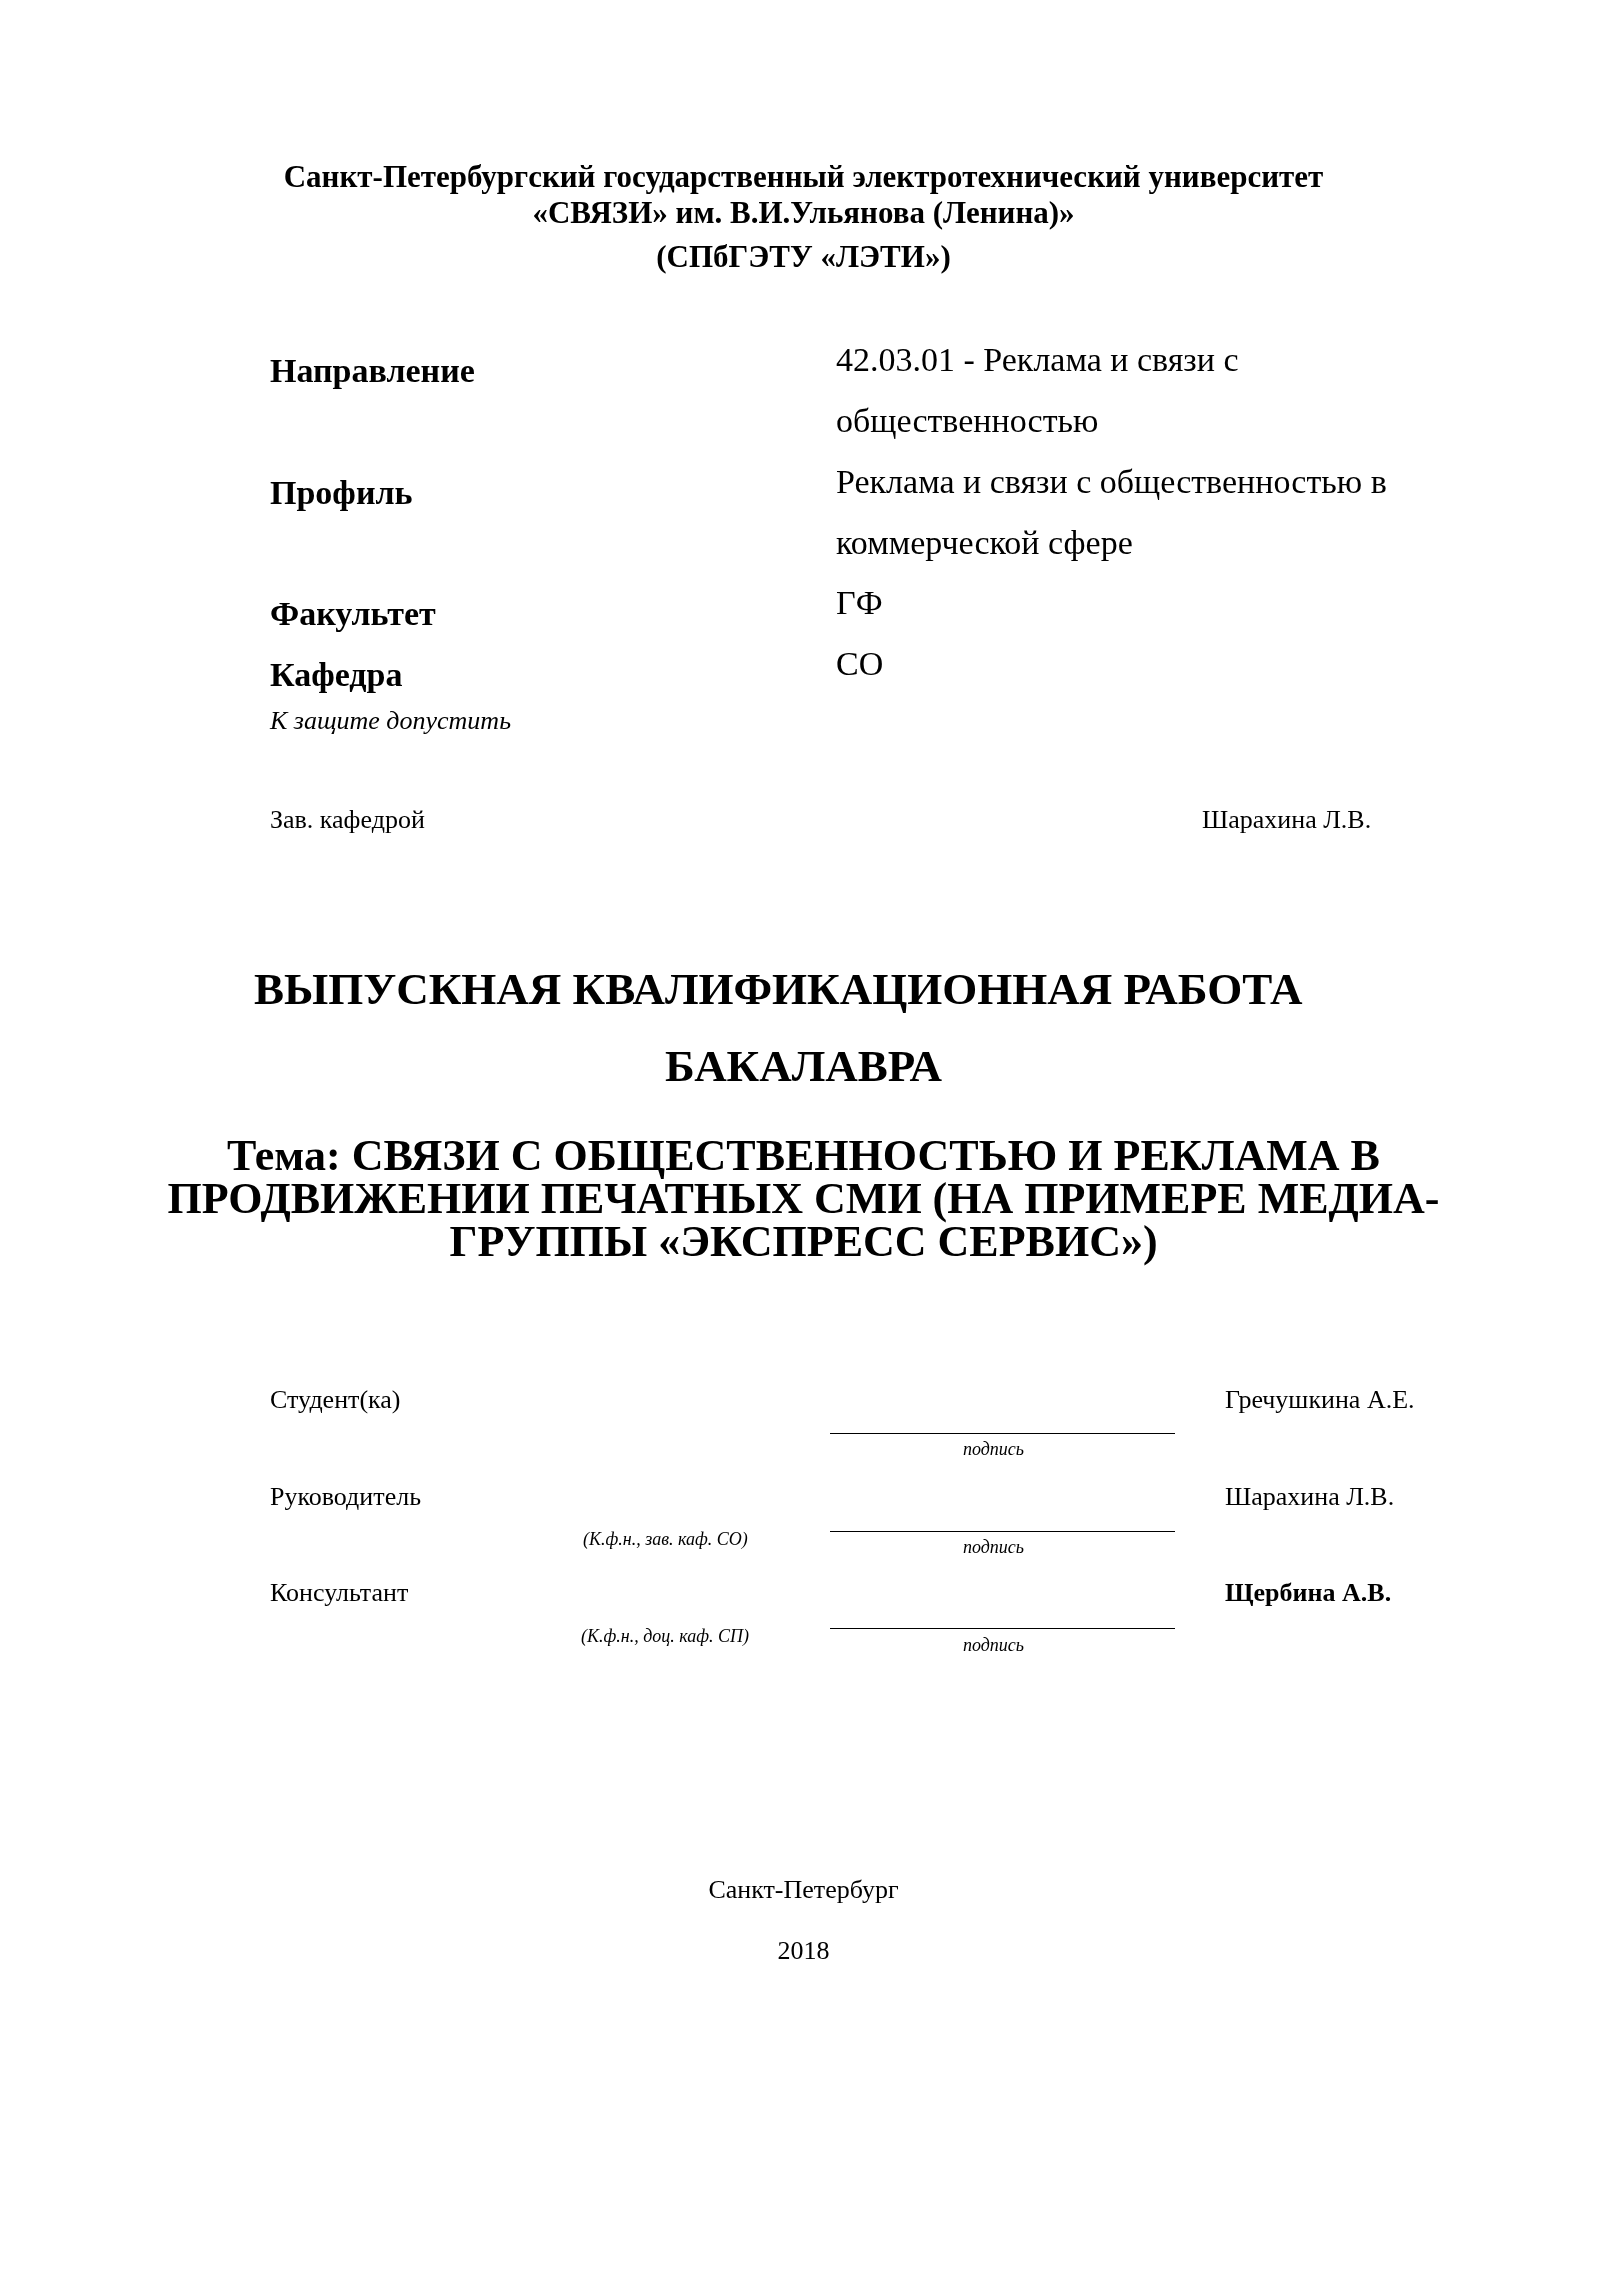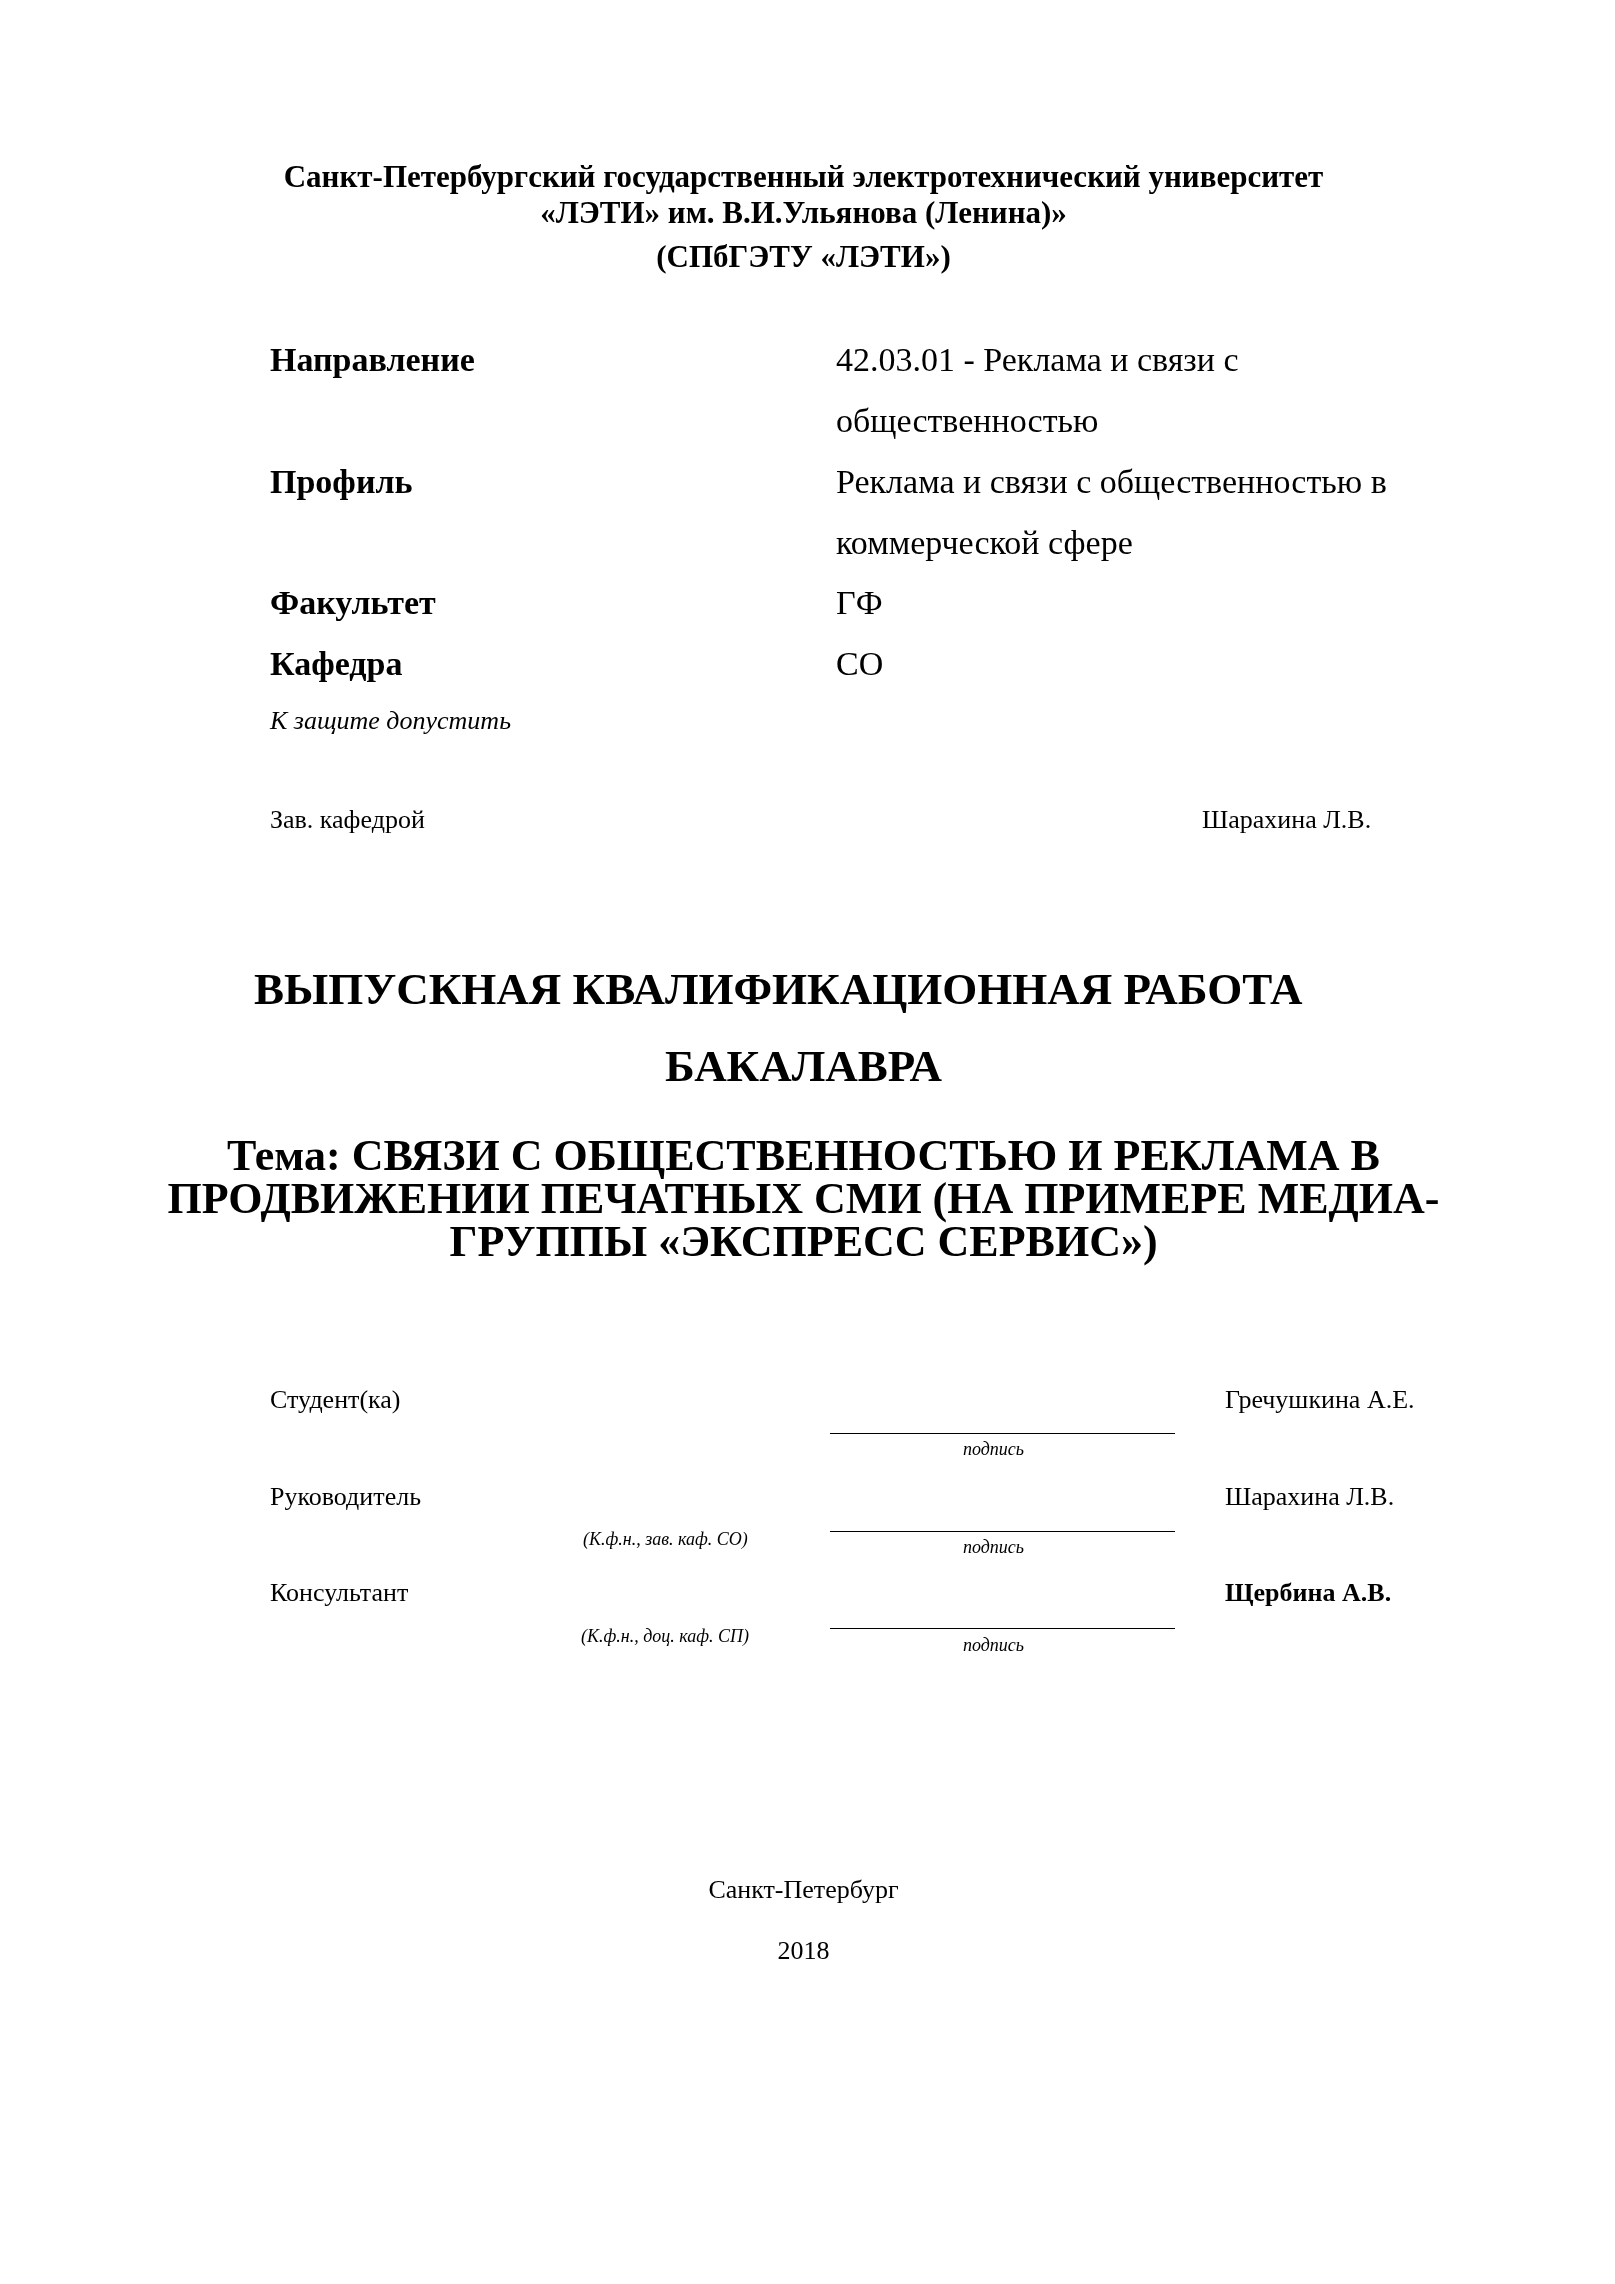--- a/index.html
+++ b/index.html
@@ -3,34 +3,34 @@
   <meta charset="utf-8">
   <style>
     html, body { margin: 0; padding: 0; background: #ffffff; }
     body {
       width: 1616px; height: 2284px; position: relative; overflow: hidden;
       font-family: "Liberation Serif", "DejaVu Serif", serif; color: #000;
     }
     .abs { position: absolute; white-space: nowrap; }
     .center { left: 0; width: 1607px; text-align: center; }
     .uni { font-weight: bold; font-size: 31px; line-height: 36px; }
-    .lbl { font-size: 34px; font-weight: bold; }
+    .lbl { font-size: 34px; font-weight: bold; margin-top: 11px; }
     .val { font-size: 34px; }
     .reg { font-size: 26px; }
     .ital { font-style: italic; }
     .title { font-size: 45px; font-weight: bold; margin-top: 32px; }
     .theme { font-size: 44px; font-weight: bold; line-height: 41px; }
     .sigline { position: absolute; height: 0; border-top: 1.6px solid #000; width: 345px; left: 830px; }
     .small { font-size: 18px; font-style: italic; }
   </style>
 </head>
 <body>
 
 <div class="abs center uni" style="top:159px;">Санкт-Петербургский государственный электротехнический университет</div>
-<div class="abs center uni" style="top:195px;">«ЛЭТИ» им. В.И.Ульянова (Ленина)»</div>
+<div class="abs center uni" style="top:195px;">«СВЯЗИ» им. В.И.Ульянова (Ленина)»</div>
 <div class="abs center uni" style="top:239px;">(СПбГЭТУ «ЛЭТИ»)</div>
 
 <div class="abs lbl" style="left:270px; top:341px;">Направление</div>
 <div class="abs val" style="left:836px; top:341px;">42.03.01 - Реклама и связи с</div>
 <div class="abs val" style="left:836px; top:402px;">общественностью</div>
 
 <div class="abs lbl" style="left:270px; top:463px;">Профиль</div>
 <div class="abs val" style="left:836px; top:463px;">Реклама и связи с общественностью в</div>
 <div class="abs val" style="left:836px; top:524px;">коммерческой сфере</div>
 

